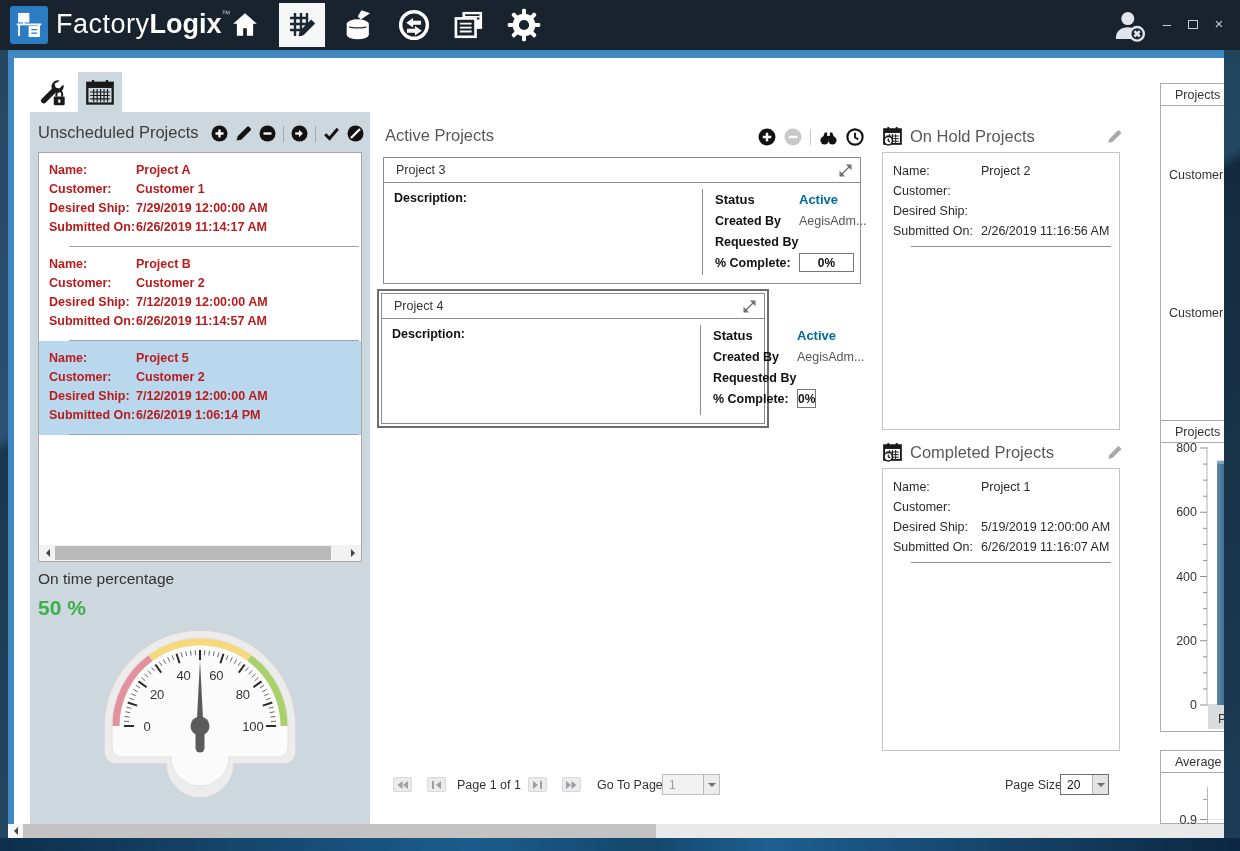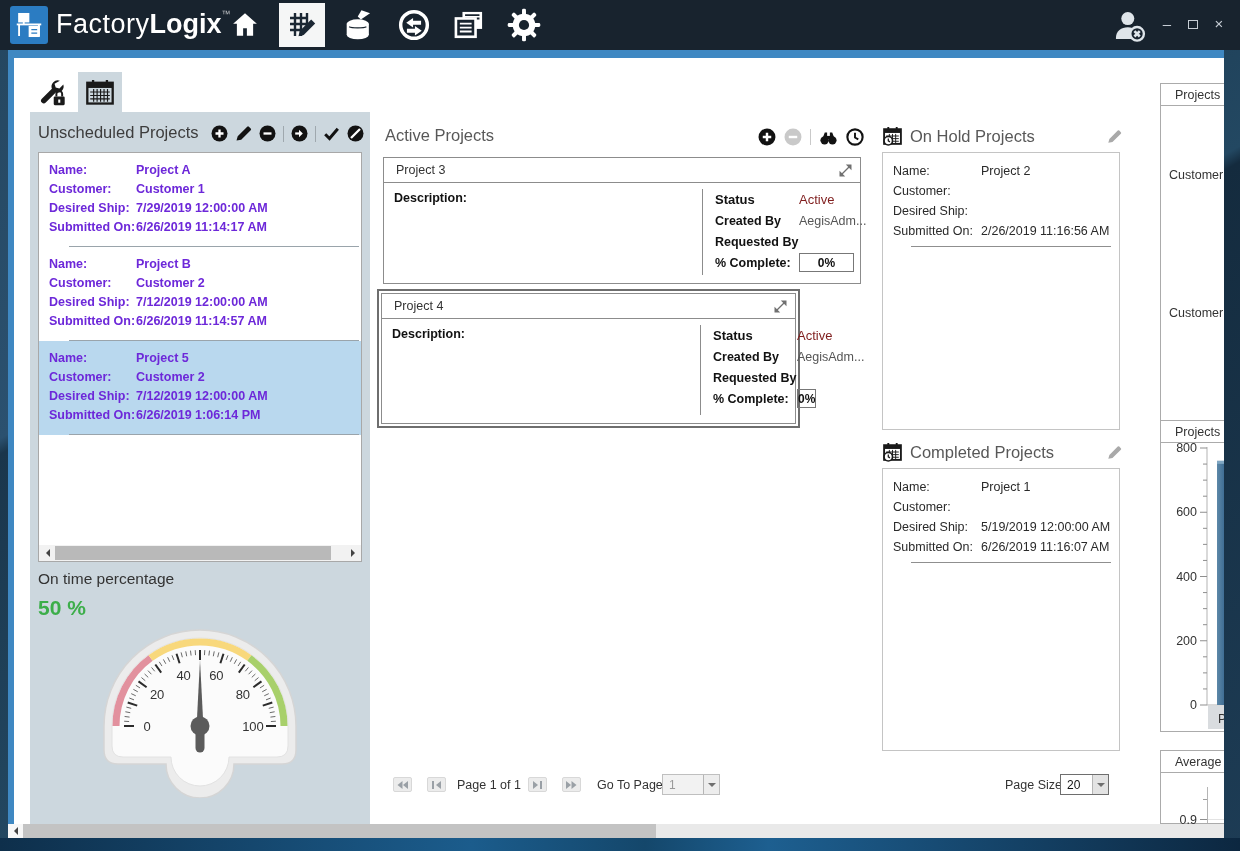--- a/index.html
+++ b/index.html
@@ -36,46 +36,46 @@
   .tab1{left:16px}
   .tab2{left:64px;background:#ccd7de}
   
   .lpanel{position:absolute;left:16px;top:54px;width:340px;height:830px;background:#ccd7de}
   .lpanel-title{position:absolute;left:8px;top:11px;font-size:16.5px;color:#3d3d3d}
   .ltools{position:absolute;right:6px;top:13px;display:flex;align-items:center;gap:7px}
   .vsep{width:1px;height:16px;background:#9fa8ae}
   .listbox{position:absolute;left:8px;top:40px;width:324px;height:410px;background:#fff;border:1px solid #a8a8a8;overflow:hidden}
   .proj-entry{position:relative;padding:8px 8px 0 10px;height:94px;cursor:pointer}
   .proj-entry.selected{background:#b9d8ee}
-  .prow{font-size:12.5px;font-weight:bold;color:#6d28d9;line-height:19px;white-space:nowrap}
+  .prow{font-size:12.5px;font-weight:bold;color:#b91c1c;line-height:19px;white-space:nowrap}
   .plabel{display:inline-block;width:87px}
   .pdivider{position:absolute;left:30px;right:2px;bottom:0;border-bottom:1px solid #9aa4ab}
   .inner-hscroll{position:absolute;left:0;right:0;bottom:0;height:16px;background:#f2f2f2}
   .sb-arrow{position:absolute;top:0;width:16px;height:16px;background:#f2f2f2;display:flex;align-items:center;justify-content:center;cursor:pointer}
   .sb-arrow.right{right:0}
   .sb-thumb{position:absolute;left:16px;right:30px;top:1px;height:14px;background:#b9b9b9}
   .gauge-title{position:absolute;left:8px;top:458px;font-size:15.5px;color:#333}
   .gauge-value{position:absolute;left:8px;top:484px;font-size:21px;font-weight:bold;color:#3cae4a}
   #gauge-svg{position:absolute;left:50px;top:510px}
   
   .mid-title{position:absolute;left:371px;top:68px;font-size:16.5px;color:#585858}
   .mid-tools{position:absolute;left:744px;top:70px;display:flex;gap:8px;align-items:center}
   .pcard{position:absolute;background:#fff;border:1px solid #8c8c8c}
   .c1{left:369px;top:99px;width:478px;height:127px}
-  .c2{left:367px;top:235px;width:415px;height:131px;outline:2px solid #6e6e6e;outline-offset:2px}
+  .c2{left:367px;top:235px;width:384px;height:131px;outline:2px solid #6e6e6e;outline-offset:2px}
   .pcard-head{position:relative;height:25px;border-bottom:1px solid #8c8c8c}
   .pcard-head .ct{position:absolute;left:12px;top:5px;font-size:12.5px;color:#333}
   .expand-ic{position:absolute;right:8px;top:6px;cursor:pointer}
   .pcard-body{position:absolute;left:0;top:25px;right:0;bottom:0}
   .desc-label{position:absolute;left:10px;top:8px;font-weight:bold;font-size:12.5px;color:#111}
   .pcard-right{position:absolute;left:318px;top:6px;right:6px;bottom:8px;border-left:1px solid #8c8c8c;padding-left:12px}
   .crow{display:flex;height:21px;align-items:center;font-size:12.5px}
   .ck{width:84px;font-weight:bold;color:#111;flex:none}
   .cv{color:#555}
-  .cv.strong{font-weight:normal;color:#7f1d1d;font-size:13px}
+  .cv.strong{font-weight:bold;color:#0369a1;font-size:13px}
   .pctbox{width:60px;height:19px;border:1px solid #777;text-align:center;font-weight:bold;font-size:12px;line-height:18px;color:#111}
   
   .rhead{position:absolute;left:868px;width:240px;height:24px;display:flex;align-items:center;gap:7px}
   .rhead .rtitle{font-size:16.5px;color:#585858;flex:1;white-space:nowrap}
   .rh1{top:66px}.rh2{top:382px}
   .rbox{position:absolute;left:868px;width:238px;background:#fff;border:1px solid #c4c4c4;padding:8px 0 0 10px}
   .rbox1{top:94px;height:278px}
   .rbox2{top:410px;height:283px}
   .rrow{font-size:12.5px;color:#2a2a2a;line-height:20px;white-space:nowrap}
   .rlabel{display:inline-block;width:88px}

